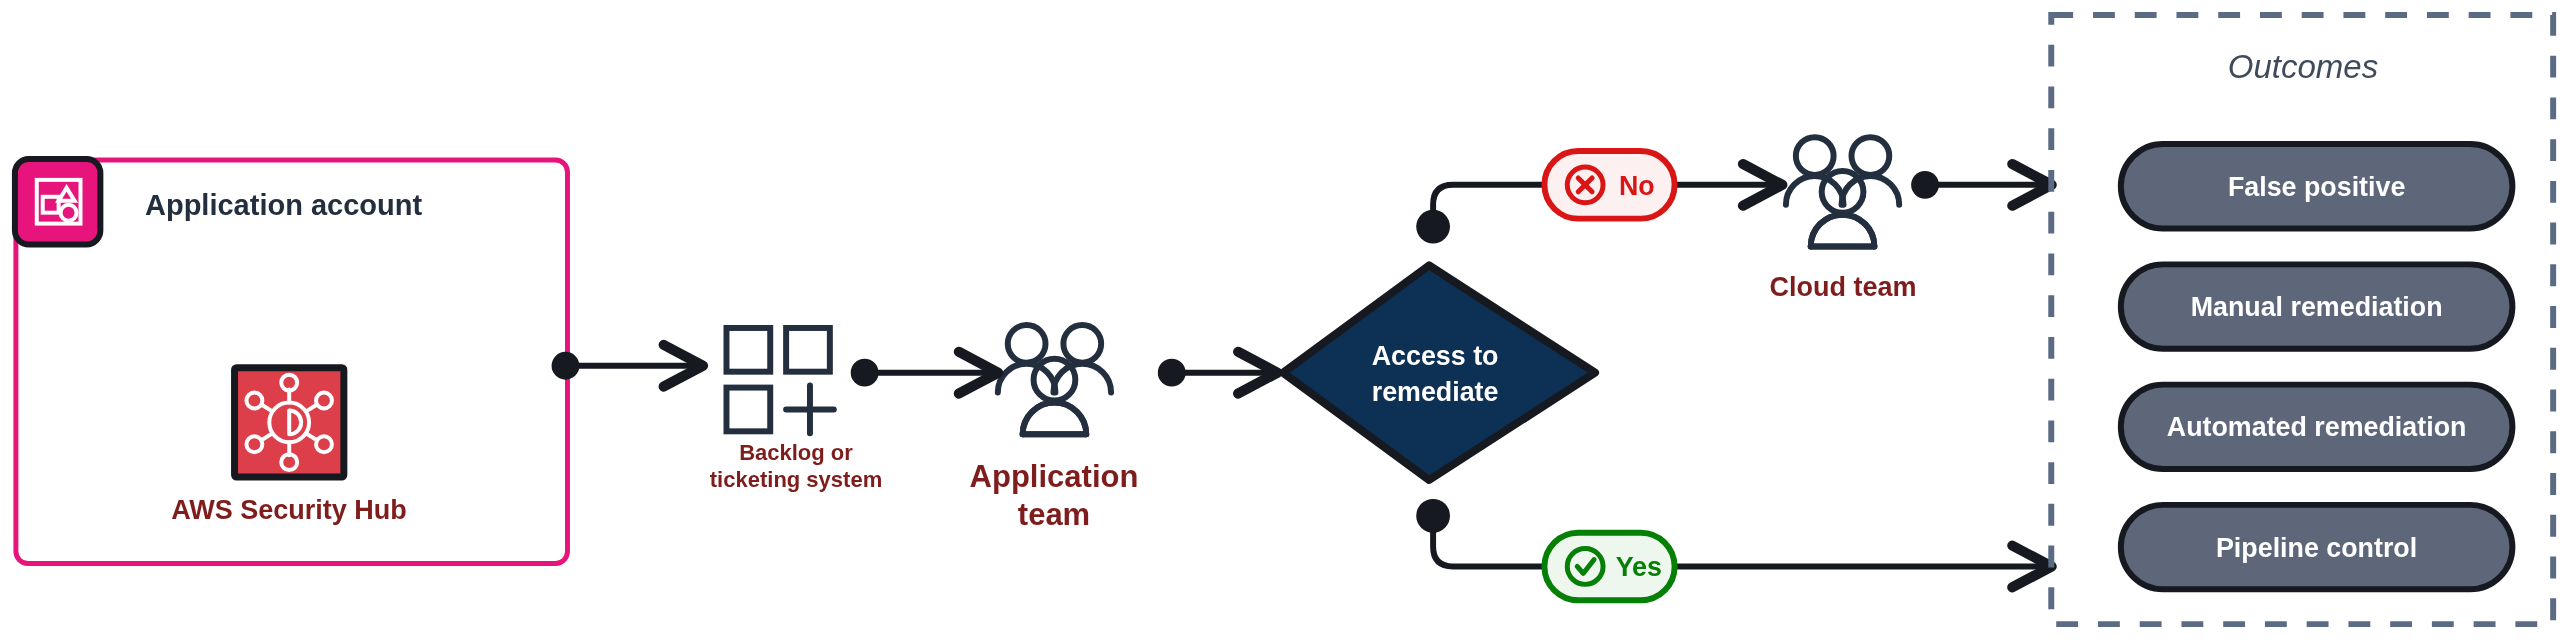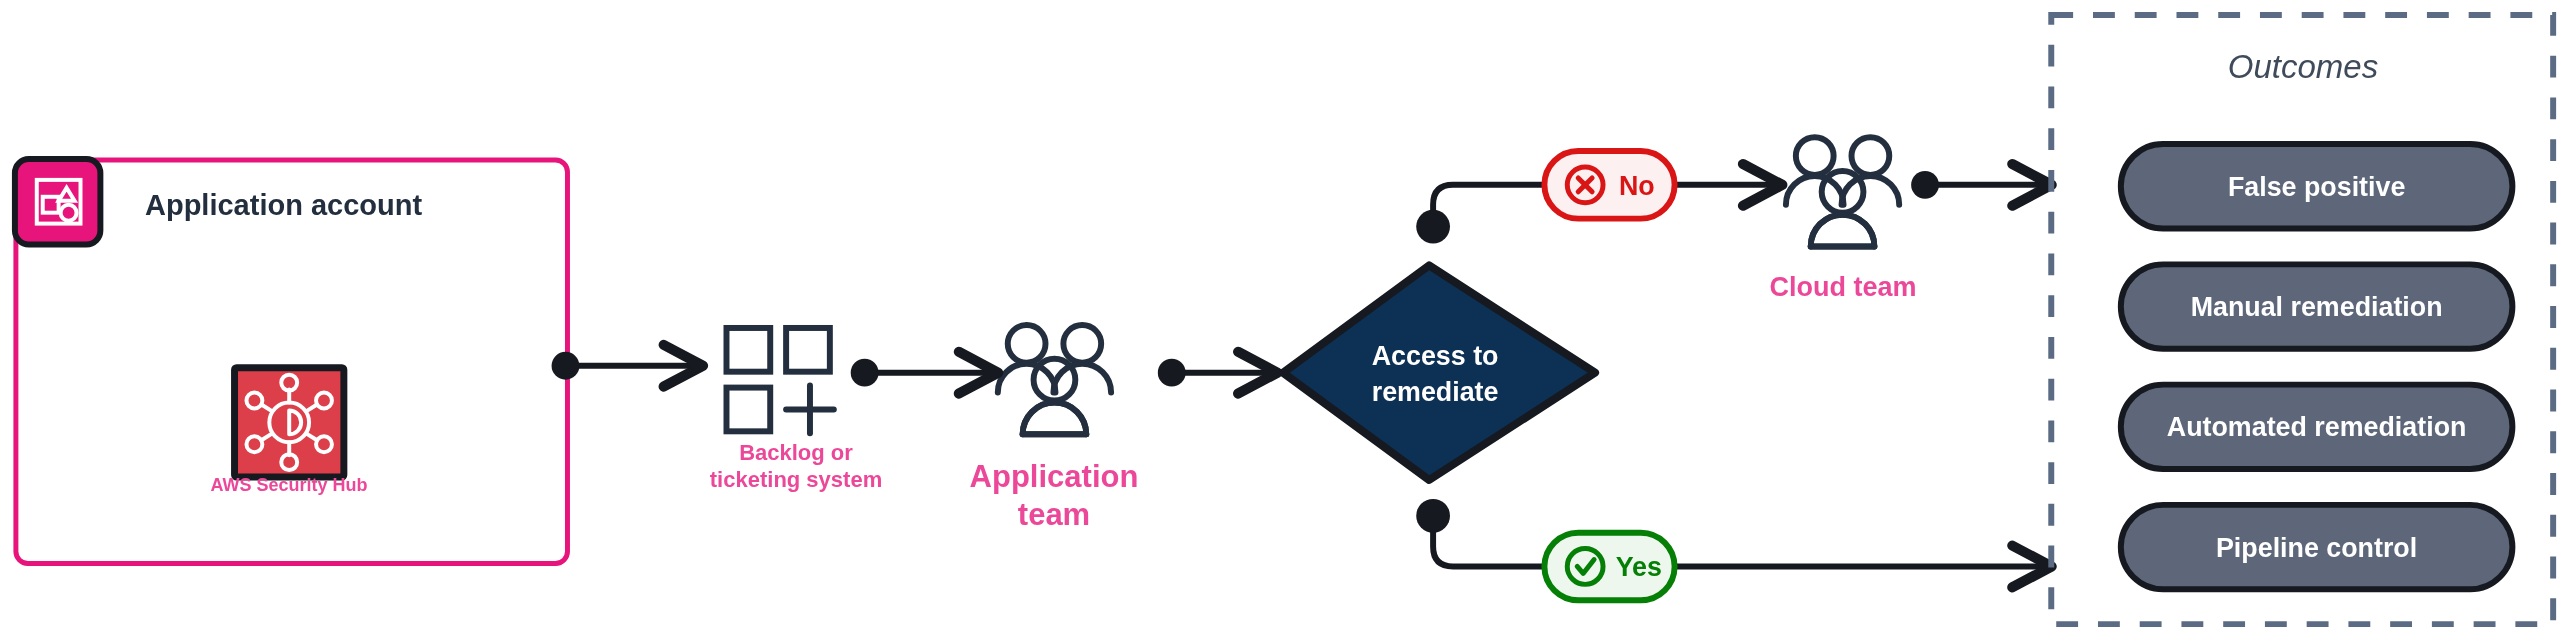--- a/index.html
+++ b/index.html
@@ -23,21 +23,21 @@
     position: absolute;
     top: 0;
     left: 0;
     width: 2576px;
     height: 644px;
   }
   .lbl {
     position: absolute;
     font-family: "Liberation Sans", sans-serif;
     font-weight: bold;
-    color: #ec4899;
+    color: #7f1d1d;
     text-align: center;
     line-height: 1.22;
     white-space: pre-line;
   }
   .group-title {
     position: absolute;
     font-family: "Liberation Sans", sans-serif;
     font-weight: bold;
     font-size: 29px;
     color: #232f3e;
@@ -214,21 +214,21 @@
 
     <g>
       <rect x="2133" y="508" width="394" height="85" rx="42.5" ry="42.5" fill="#5d6779" stroke="#16191f" stroke-width="6"></rect>
       <text class="pill-label" x="2330" y="560" text-anchor="middle">Pipeline control</text>
     </g>
 
   </svg>
 
   <div class="group-title" style="left:133px; top:189px;">Application account</div>
 
-  <div class="lbl" style="left:90px; top:475px; width:398px; font-size:18px;">AWS Security Hub</div>
+  <div class="lbl" style="left:90px; top:494px; width:398px; font-size:27px;">AWS Security Hub</div>
 
   <div class="lbl" style="left:627px; top:440px; width:338px; font-size:22px;">Backlog or
 ticketing system</div>
 
   <div class="lbl" style="left:915px; top:458px; width:278px; font-size:31px;">Application
 team</div>
 
   <div class="lbl" style="left:1704px; top:271px; width:278px; font-size:27px;">Cloud team</div>
 
   <div class="outcomes-title" style="left:2052px; top:48px; width:502px;">Outcomes</div>

